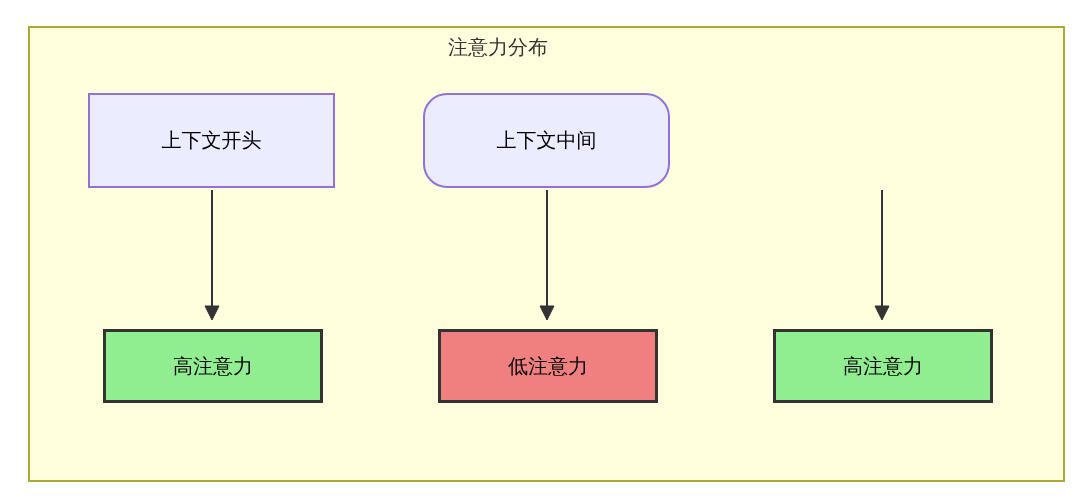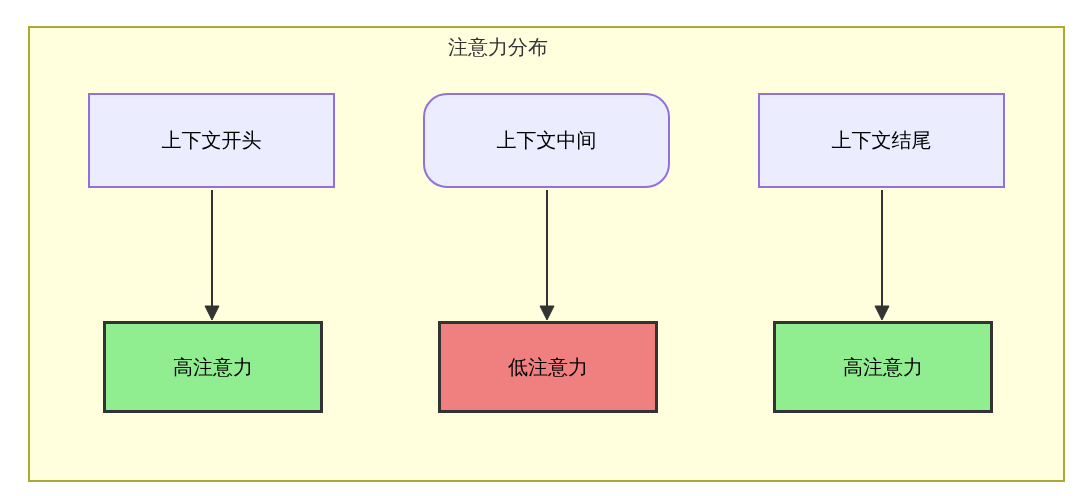--- a/index.html
+++ b/index.html
@@ -47,22 +47,22 @@
   }
   .context-node {
     width: 247px;
     height: 95px;
     top: 93px;
     background: #ececff;
     border: 2px solid #9370db;
   }
   .result-node {
     width: 220px;
-    height: 92px;
-    top: 321px;
+    height: 74px;
+    top: 329px;
     border: 3px solid #333333;
   }
   .fill-high { background: #90ee90; }
   .fill-low  { background: #f08080; }
   .ctx-0 { left: 88px; }
   .ctx-1 { left: 423px; border-radius: 24px; }
   .ctx-2 { left: 758px; }
   .res-0 { left: 103px; }
   .res-1 { left: 438px; }
   .res-2 { left: 773px; }
@@ -105,21 +105,20 @@
     <g>
       <line x1="882" y1="190" x2="882" y2="308"></line>
       <polygon points="875,306 889,306 882,320"></polygon>
     </g>
   </svg>
 
   <div class="node context-node ctx-0">上下文开头</div>
 
   <div class="node context-node ctx-1">上下文中间</div>
 
-  <div class="node context-node ctx-2">上下文结尾</div>
 
   <div class="node result-node fill-high res-0">高注意力</div>
 
   <div class="node result-node fill-low res-1">低注意力</div>
 
   <div class="node result-node fill-high res-2">高注意力</div>
 
 </div>
 
 </body></html>

